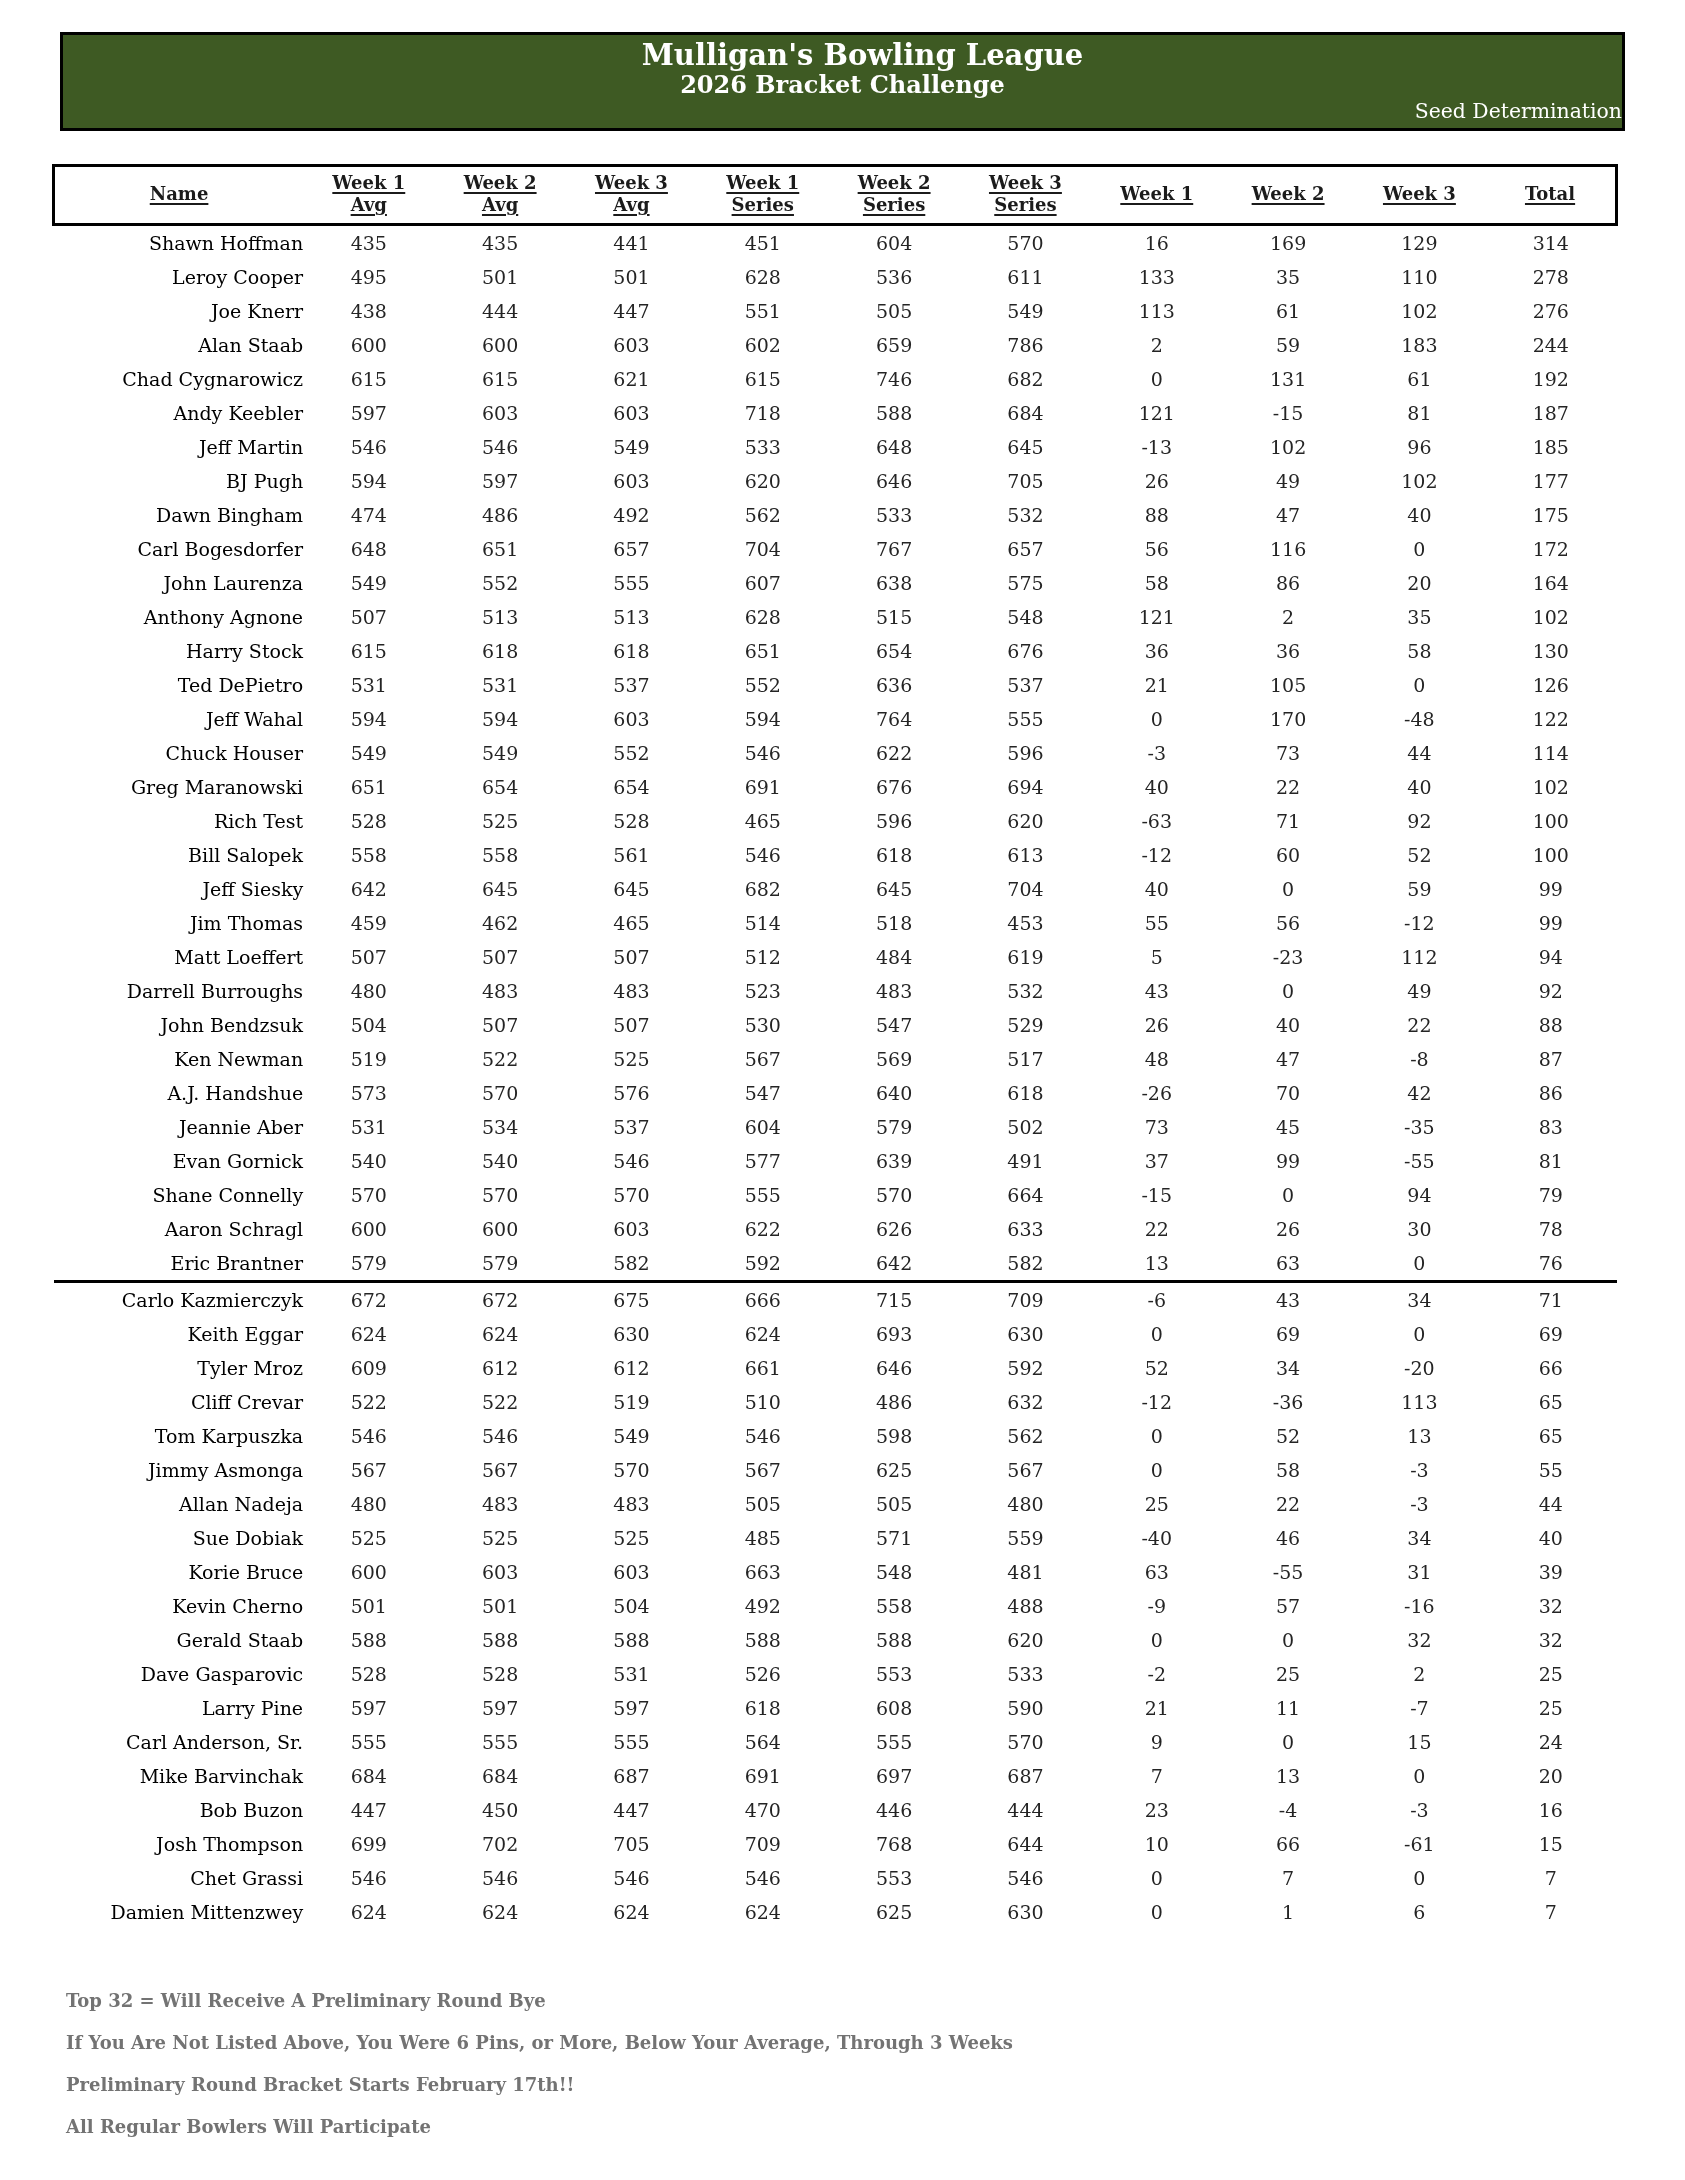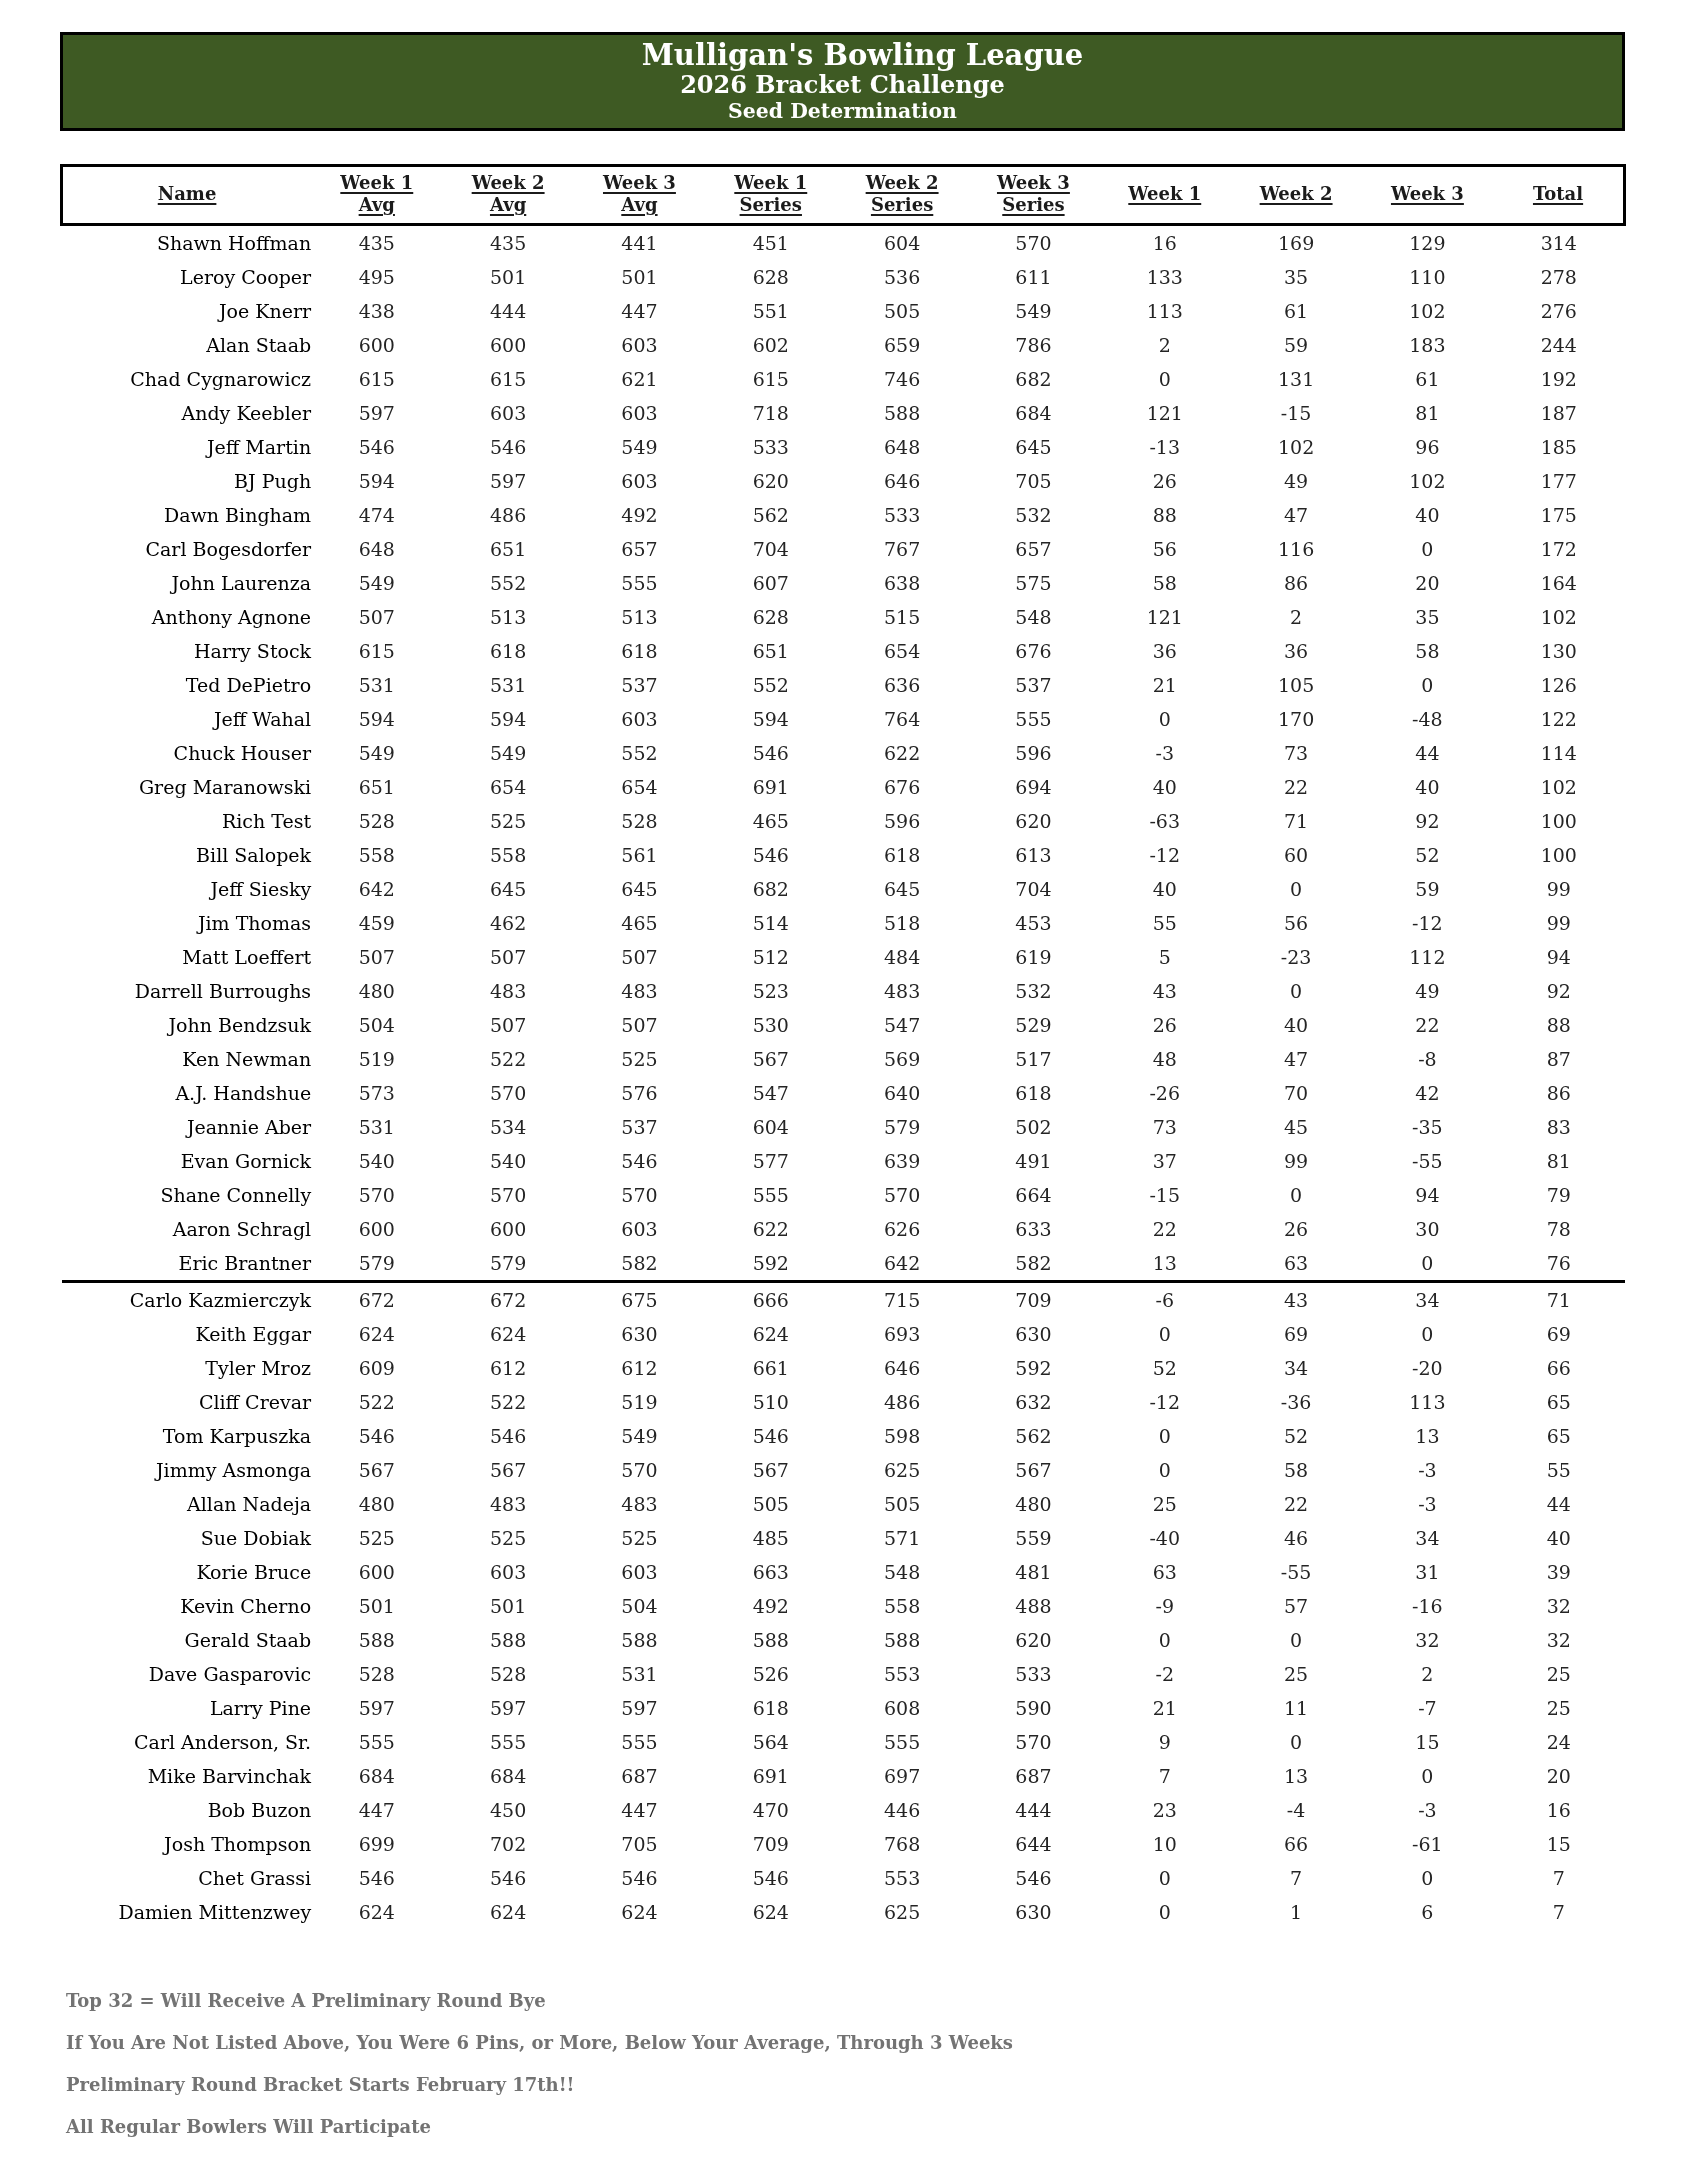--- a/index.html
+++ b/index.html
@@ -15,24 +15,24 @@
   
   .banner {
     position:absolute; left:60px; top:32px;
     width:1559px; height:93px;
     border:3.4px solid #000;
     display:flex; flex-direction:column; justify-content:center;
     text-align:center;
   }
   .banner .t1 { font-size:29px; font-weight:bold; line-height:32px;padding-left:40px; }
   .banner .t2 { font-size:24px; font-weight:bold; line-height:28px; }
-  .banner .t3 { font-size:20.4px; font-weight:bold; line-height:25px; }
+  .banner .t3 { font-size:20.4px; font-weight:normal; line-height:25px;text-align:right; }
 
   
-  .tablewrap { position:absolute; left:60px; top:164px; width:1566px; }
+  .tablewrap { position:absolute; left:52px; top:164px; width:1566px; }
   table { border-collapse:collapse; table-layout:fixed; width:100%; }
   col.c-name { width:249px; }
   col.c-num  { width:131px; }
 
   thead th {
     border-top:3.4px solid #000;
     border-bottom:3.4px solid #000;
     font-size:18px; font-weight:bold;
     text-align:center; vertical-align:middle;
     padding:5.1px 0 6.8px 0;

